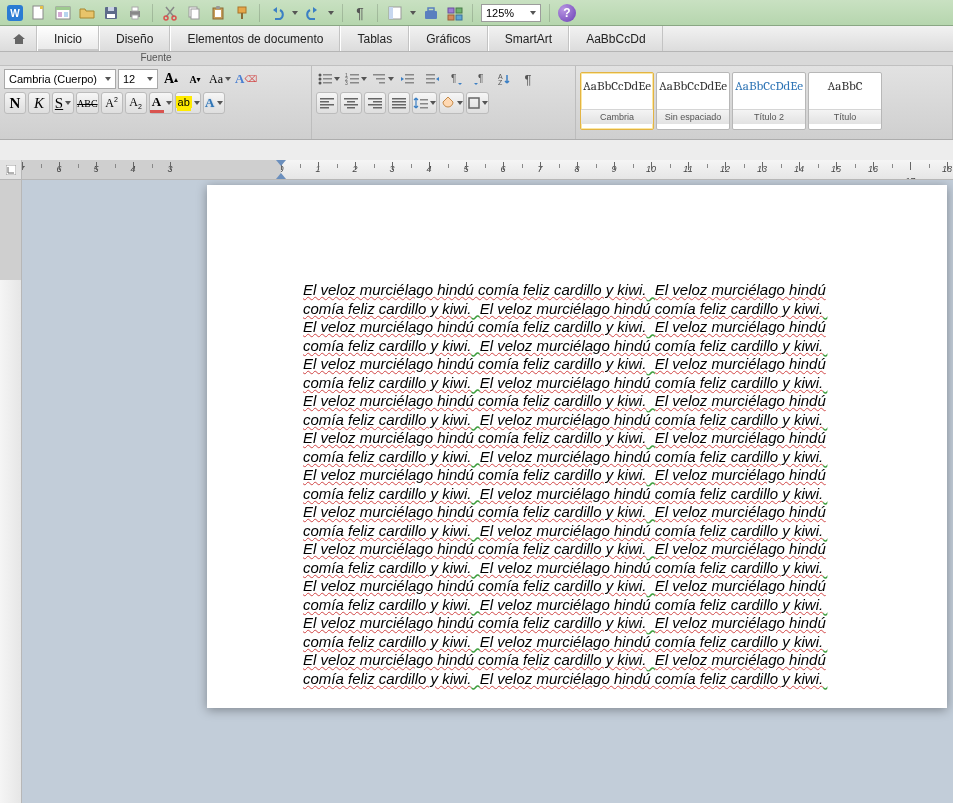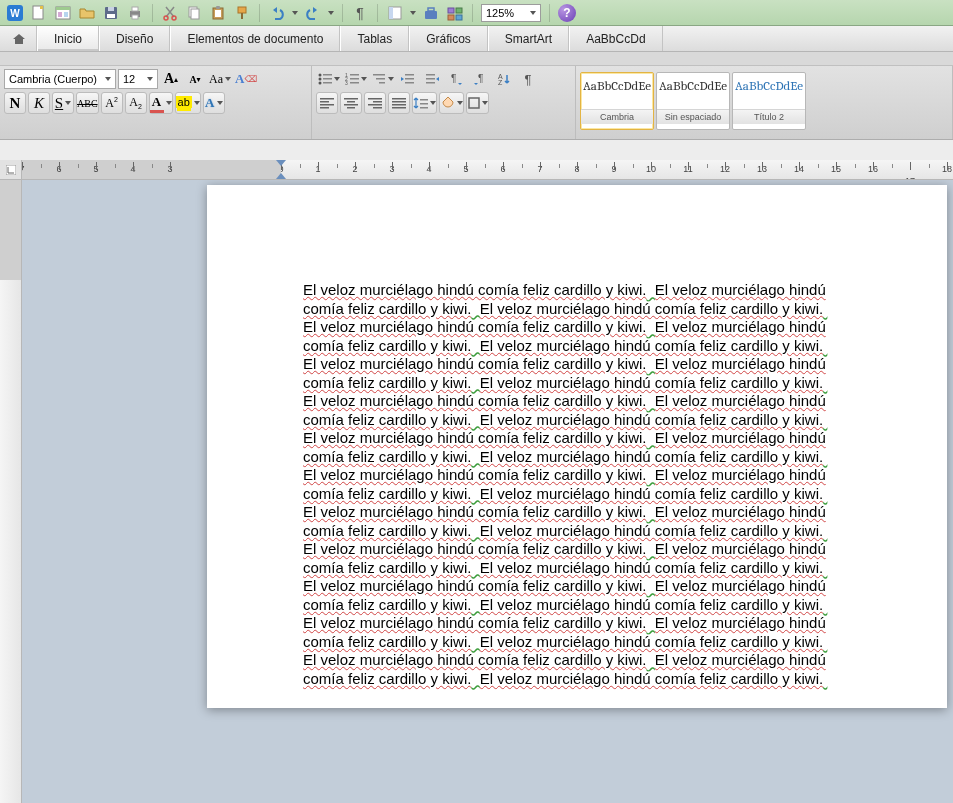--- a/index.html
+++ b/index.html
@@ -50,21 +50,21 @@
 .ruler-h .indent { position:absolute; width:0; height:0; }
 .ind-top { top:0; border-left:5px solid transparent; border-right:5px solid transparent; border-top:6px solid #6b8fbd;}
 .ind-bot { bottom:0; border-left:5px solid transparent; border-right:5px solid transparent; border-bottom:6px solid #6b8fbd;}
 .ind-sq { bottom:-4px; width:10px; height:4px; background:#6b8fbd; margin-left:-5px;}
 
 .ruler-v { width:22px; background:linear-gradient(90deg,#f5f5f5,#e6e6e6); border-right:1px solid #b7b7b7; position:absolute; left:0; top:0; bottom:0; }
 .ruler-corner { width:22px; height:20px; background:#e2e2e2; border-right:1px solid #b7b7b7; border-bottom:1px solid #b7b7b7; position:absolute; left:0; top:0; display:flex; align-items:center; justify-content:center;}
 .ruler-v .shade { position:absolute; left:0; right:0; background:#cfcfcf; }
 
 
-.workarea { position:absolute; left:0; right:0; top:160px; bottom:0; background:#c2cdd9; }
+.workarea { position:absolute; left:0; right:0; top:160px; bottom:0; background:#c2cdd9;font-style:italic; }
 .doc-scroll { position:absolute; left:22px; right:0; top:20px; bottom:0; overflow:hidden; background:#c2cdd9; }
 .page { position:absolute; left:185px; top:5px; width:740px; background:#fff; box-shadow:0 2px 10px rgba(0,0,0,.35); padding:96px 0 20px 96px; }
 .doc-text { font-family:"Cambria","Times New Roman",serif; font-size:15px; color:#000; line-height:18.5px; width:525px; text-align:left; }
 .doc-text span.sent { text-decoration:underline; text-decoration-color:#d14545; text-decoration-style:wavy; text-decoration-thickness:1px; }
 .doc-text span.sep { text-decoration:underline; text-decoration-color:#3a9d3a; text-decoration-style:wavy; }
 
 
 .fmt { font-family:"Times New Roman",serif; font-size:15px; }
 .fmt.bold{font-weight:bold;} .fmt.italic{font-style:italic; font-family:"Times New Roman",serif;}
 .fmt.under{text-decoration:underline;} .fmt.strike{text-decoration:line-through;}
@@ -199,20 +199,21 @@
 <div class="tab active">Inicio</div>
     <div class="tab">Diseño</div>
     <div class="tab">Elementos de documento</div>
     <div class="tab">Tablas</div>
     <div class="tab">Gráficos</div>
     <div class="tab">SmartArt</div>
     <div class="tab">AaBbCcDd</div>
   </div>
 
 <div class="grp-titles">
+  <div style="width:312px">Fuente</div>
   <div style="flex:1"></div>
 </div>
 
 <div class="ribbon">
  <div class="group" style="width:312px">
    <div class="btnrow">
      <div class="font-name">
           <span>Cambria (Cuerpo)</span>
           <span class="dd-tri"></span>
         </div>
@@ -410,20 +411,24 @@
           <div class="prev">AaBbCcDdEe</div>
           <div class="lbl">Cambria</div>
         </div>
         <div class="style-item">
           <div class="prev">AaBbCcDdEe</div>
           <div class="lbl">Sin espaciado</div>
         </div>
         <div class="style-item">
           <div class="prev blue">AaBbCcDdEe</div>
           <div class="lbl">Título 2</div>
+        </div>
+        <div class="style-item">
+          <div class="prev">AaBbC</div>
+          <div class="lbl">Título</div>
         </div>
       </div>
  </div>
 </div>
 
 <div class="workarea">
   <div class="ruler-corner">
       <svg width="10" height="10">
         <rect width="10" height="10" fill="#fff" stroke="#999"></rect>
         <path d="M2 8h6M2 8v-6" stroke="#666"></path>

